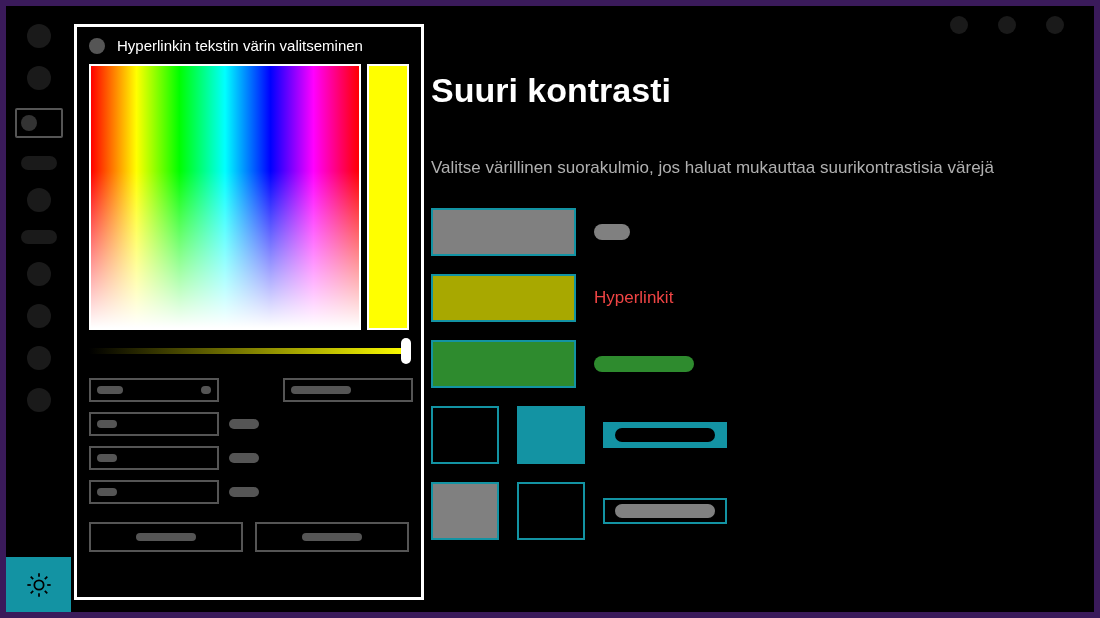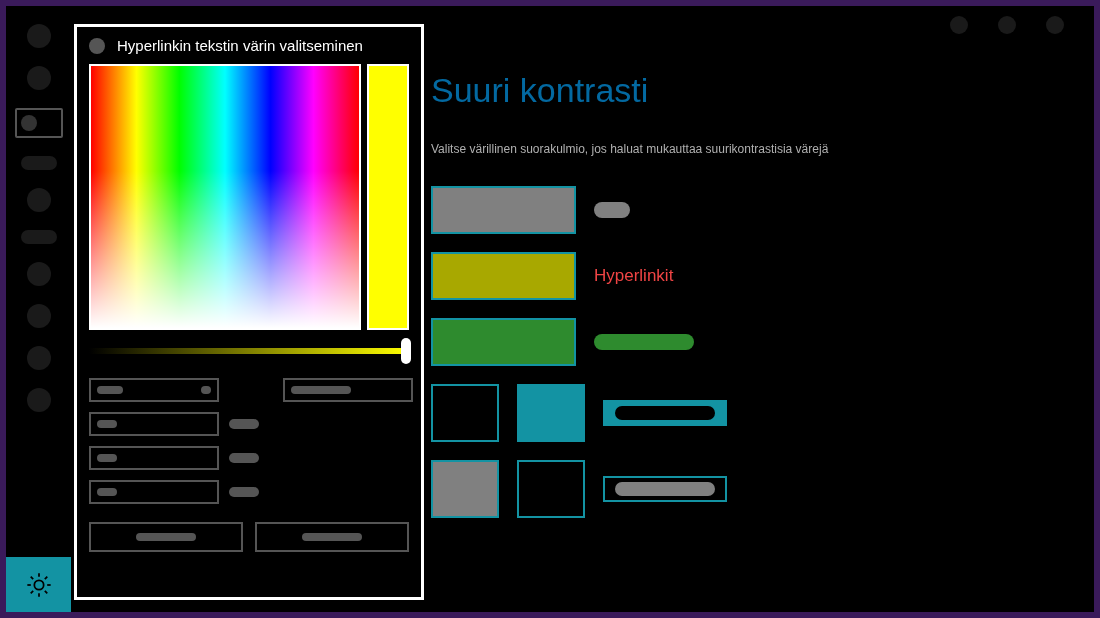--- a/index.html
+++ b/index.html
@@ -68,28 +68,28 @@
     .brightness-svg { width: 28px; height: 28px; }
 
     
     .main {
       position: absolute;
       left: 425px;
       top: 65px;
       right: 30px;
     }
     .page-title {
-      color: #0369a1;
+      color: #ffffff;
       font-size: 34px;
-      font-weight: 400;
-      margin-bottom: 32px;
+      font-weight: 700;
+      margin-bottom: 48px;
     }
     .instruction {
       color: #b0b0b0;
-      font-size: 12px;
+      font-size: 17px;
       margin-bottom: 30px;
     }
     .swatch-row {
       display: flex;
       align-items: center;
       gap: 18px;
       margin-bottom: 18px;
     }
     .swatch {
       width: 145px;

